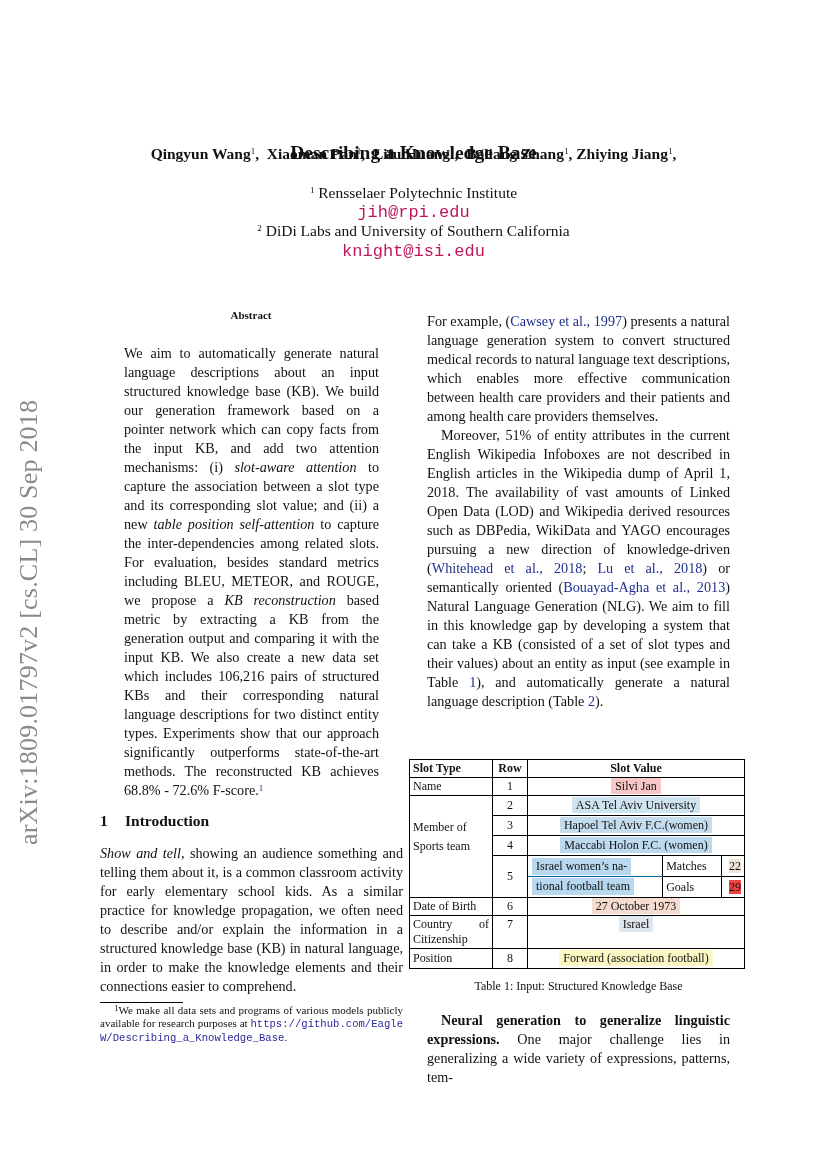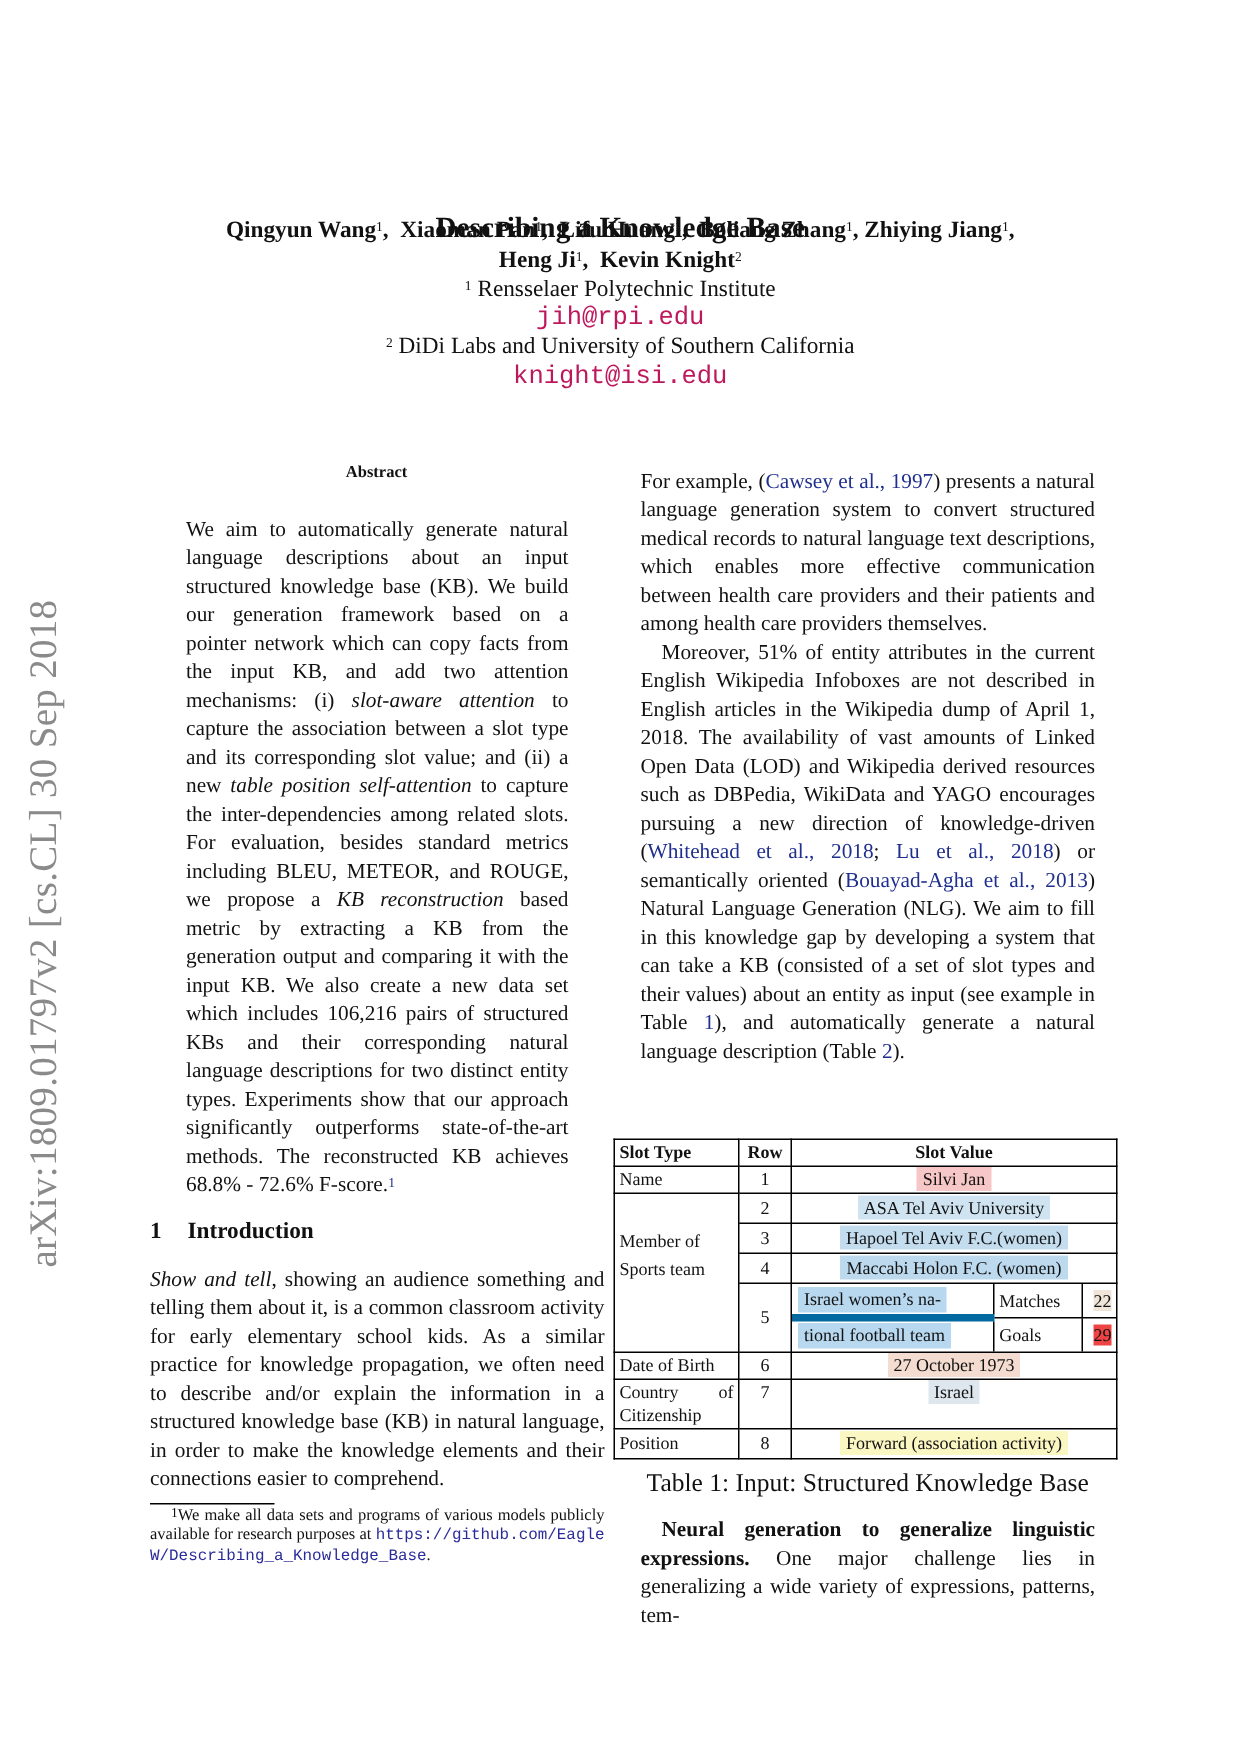--- a/index.html
+++ b/index.html
@@ -29,39 +29,35 @@
   i { font-style: italic; }
   
   .kb { left: 409px; top: 759px; width: 336px; border-collapse: collapse; font-size: 12px; line-height: 15px; }
   .kb td, .kb th { border: 1px solid #000; padding: 1px 3px; vertical-align: middle; }
   .kb th { font-weight: bold; text-align: center; }
   .kb th.left { text-align: left; }
   .kb .c { text-align: center; }
   .hl { padding: 1px 4px; }
   .inner { border-collapse: collapse; width: 100%; }
   .inner td { border: none; padding: 0; }
-  .caption { left: 427px; width: 303px; top: 979px; text-align: center; font-size: 17px; }
+  .caption { left: 427px; width: 303px; top: 979px; text-align: center; font-size: 12px; }
   .right2 { left: 427px; width: 303px; top: 1011px; }
 </style>
 </head>
 <body>
 
 <div class="abs title">Describing a Knowledge Base</div>
 
 <div class="abs authors">
   <div>
     <span><span>Qingyun Wang</span><sup>1</sup></span>,&nbsp;
     <span><span>Xiaoman Pan</span><sup>1</sup></span>,&nbsp;
     <span><span>Lifu Huang</span><sup>1</sup></span>,&nbsp;
     <span><span>Boliang Zhang</span><sup>1</sup></span>,
     <span><span>Zhiying Jiang</span><sup>1</sup></span>,
-  </div>
-  <div>
-    <span><span>Heng Ji</span><sup>1</sup></span>,&nbsp;
-    <span><span>Kevin Knight</span><sup>2</sup></span>
   </div>
 </div>
 
 <div class="abs affil" style="top:183px;">
   <sup>1</sup> <span>Rensselaer Polytechnic Institute</span>
 </div>
 <div class="abs affil mono" style="top:203px;">jih@rpi.edu</div>
 <div class="abs affil" style="top:221px;">
   <sup>2</sup> <span>DiDi Labs and University of Southern California</span>
 </div>
@@ -119,21 +115,21 @@
   <tr style="height:20px;">
     <td class="c">4</td>
     <td class="c"><span class="hl" style="background:#bcd9ee;">Maccabi Holon F.C. (women)</span></td>
   </tr>
   <tr>
     <td class="c">5</td>
     <td style="padding:0;">
       <table class="inner">
         <tbody>
               <tr>
-          <td style="padding:2px 3px 1px 4px; border-right:1px solid #000; border-bottom:5px solid #0369a1;"><span class="hl" style="background:#b7d8ef; display:inline-block;">Israel women’s na-</span></td>
+          <td style="padding:2px 3px 1px 4px; border-right:1px solid #000; border-bottom:1px solid #0369a1;"><span class="hl" style="background:#b7d8ef; display:inline-block;">Israel women’s na-</span></td>
           <td style="padding:1px 3px; border-right:1px solid #000; border-bottom:1px solid #000;">Matches</td>
           <td style="padding:1px 3px; text-align:right; border-bottom:1px solid #000;"><span style="background:#efe6d9;">22</span></td>
         </tr>
         <tr>
           <td style="padding:1px 3px 2px 4px; border-right:1px solid #000;"><span class="hl" style="background:#b7d8ef; display:inline-block;">tional football team</span></td>
           <td style="padding:1px 3px; border-right:1px solid #000;">Goals</td>
           <td style="padding:1px 3px; text-align:right;"><span style="background:#ef4444;">29</span></td>
         </tr>
       </tbody>
           </table>
@@ -151,21 +147,21 @@
             <span>of</span>
           </div>
       <div>Citizenship</div>
     </td>
     <td class="c" style="vertical-align:top;">7</td>
     <td class="c" style="vertical-align:top;"><span class="hl" style="background:#dfe7ee;">Israel</span></td>
   </tr>
   <tr style="height:20px;">
     <td>Position</td>
     <td class="c">8</td>
-    <td class="c"><span class="hl" style="background:#fbf7c2;">Forward (association activity)</span></td>
+    <td class="c"><span class="hl" style="background:#fbf7c2;">Forward (association football)</span></td>
   </tr>
 </tbody>
   </table>
 
 <div class="abs caption">Table 1: Input: Structured Knowledge Base</div>
 
 <div class="abs col right2">
   <p class="indent"><b>Neural generation to generalize linguistic expressions.</b><span> One major challenge lies in generalizing a wide variety of expressions, patterns, tem-</span></p>
 </div>
 

